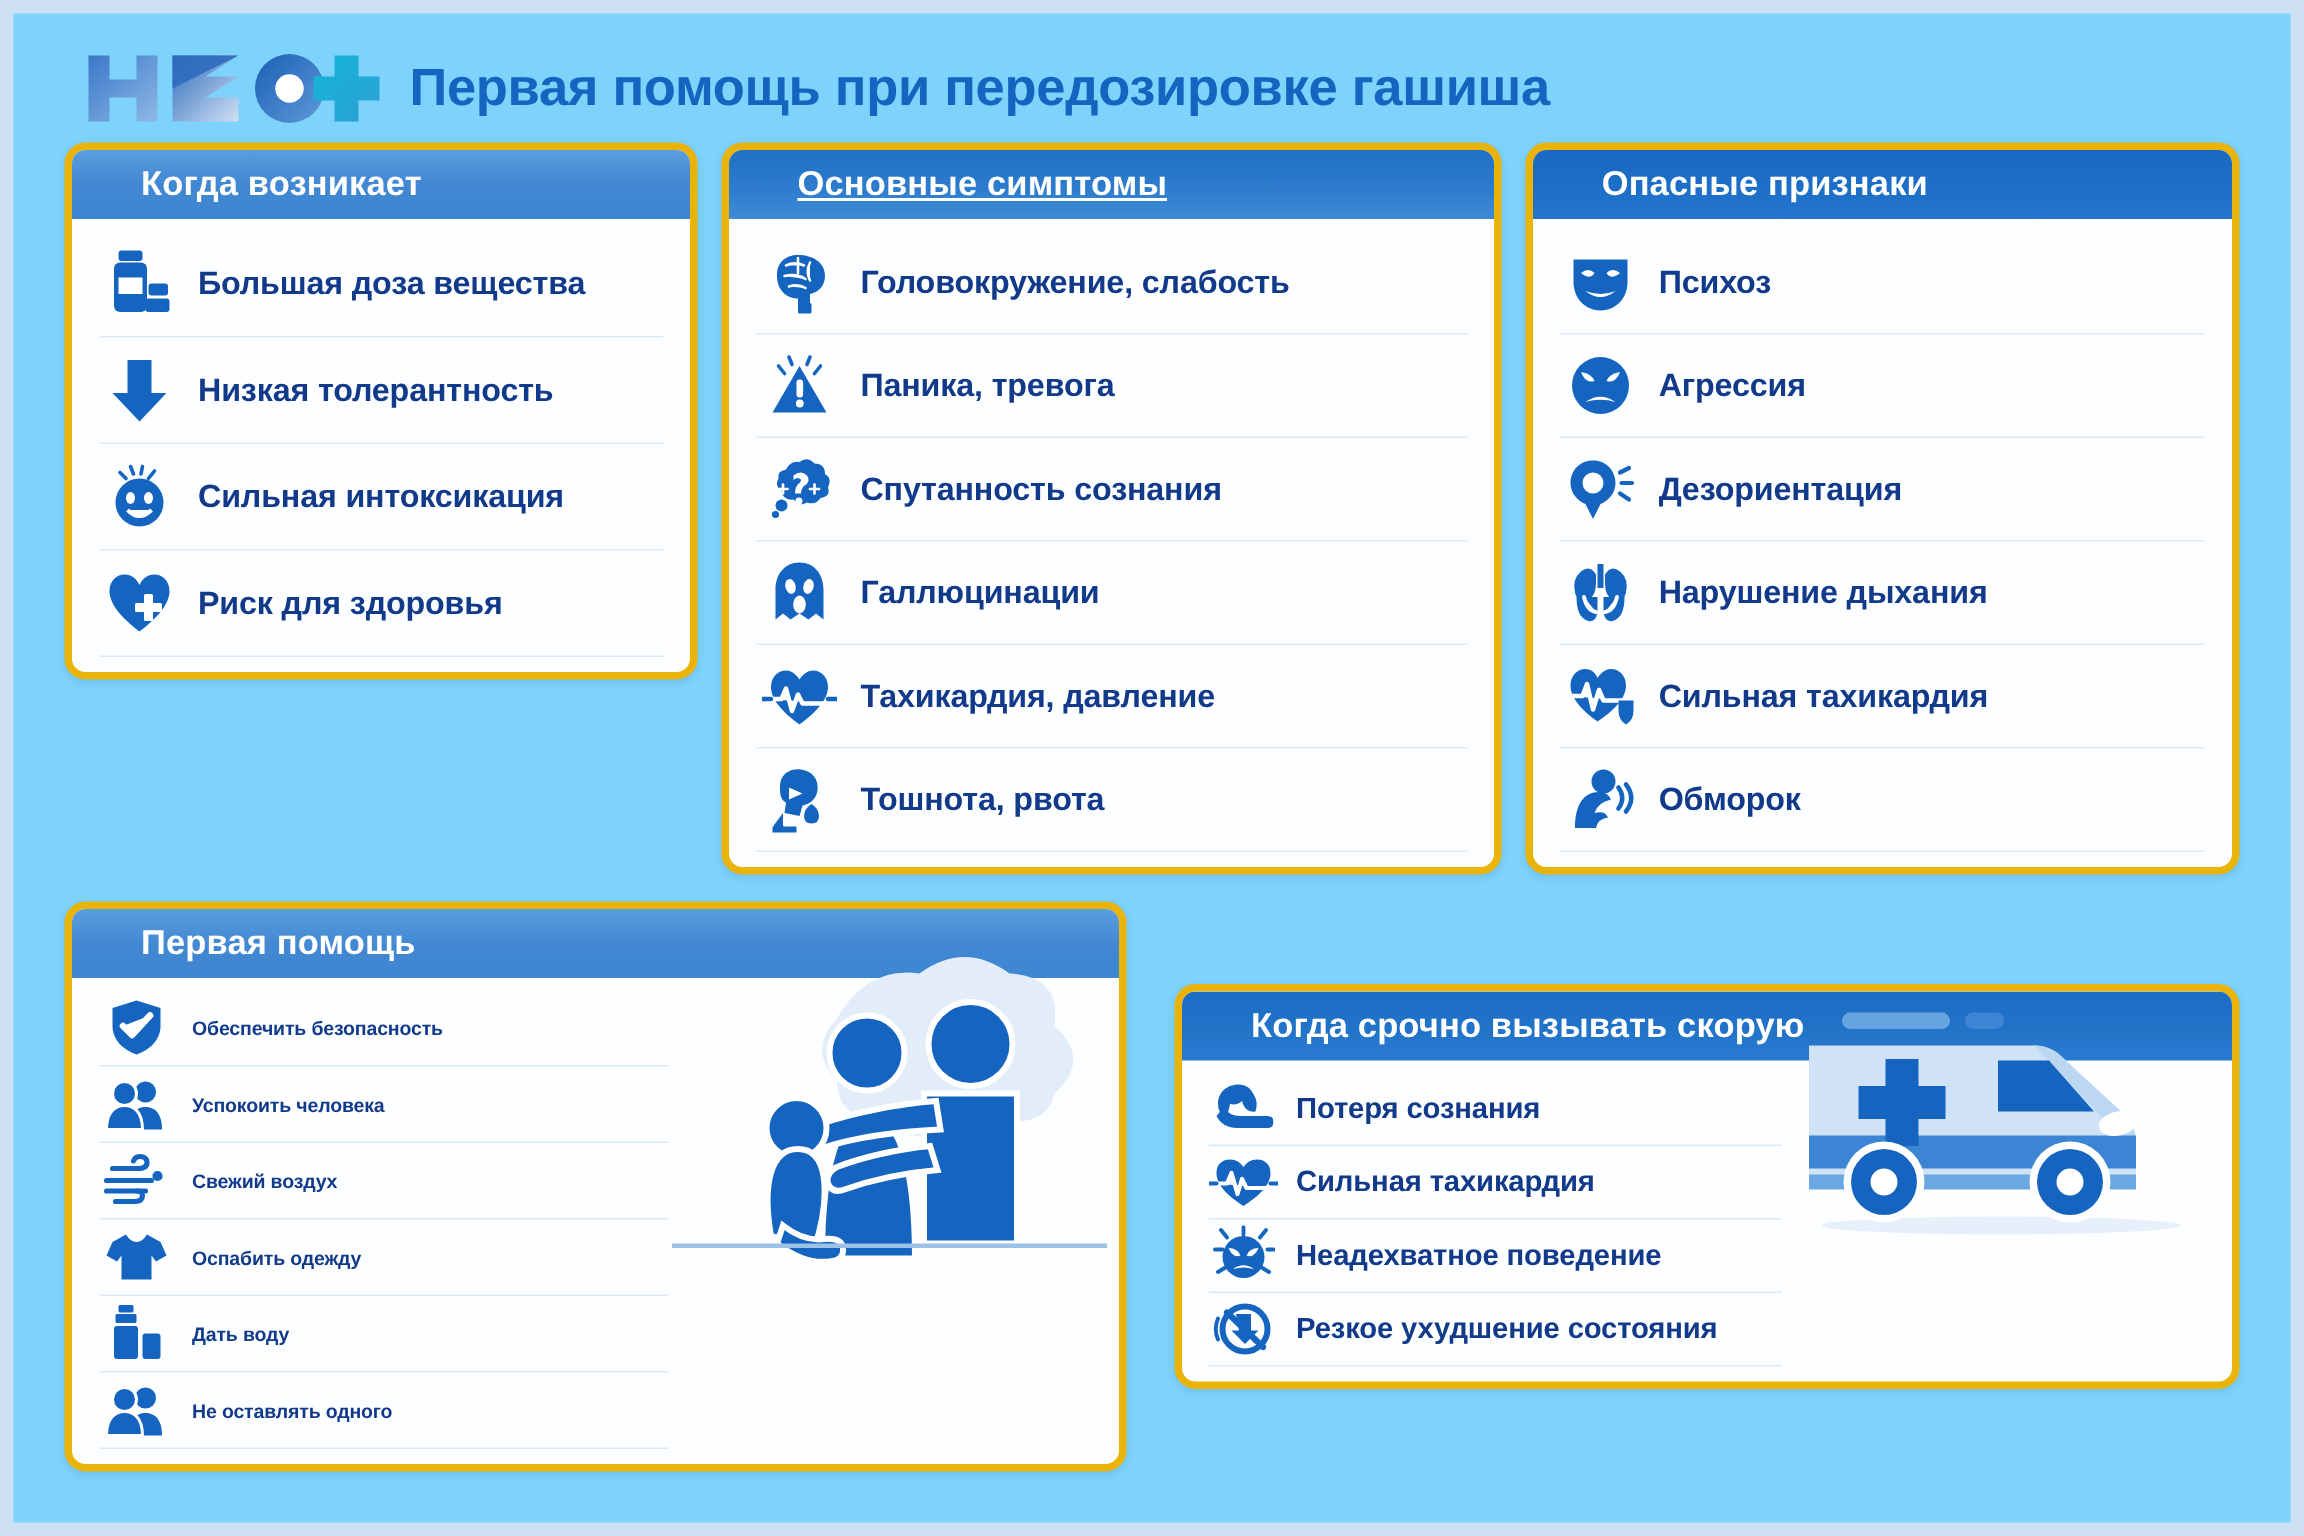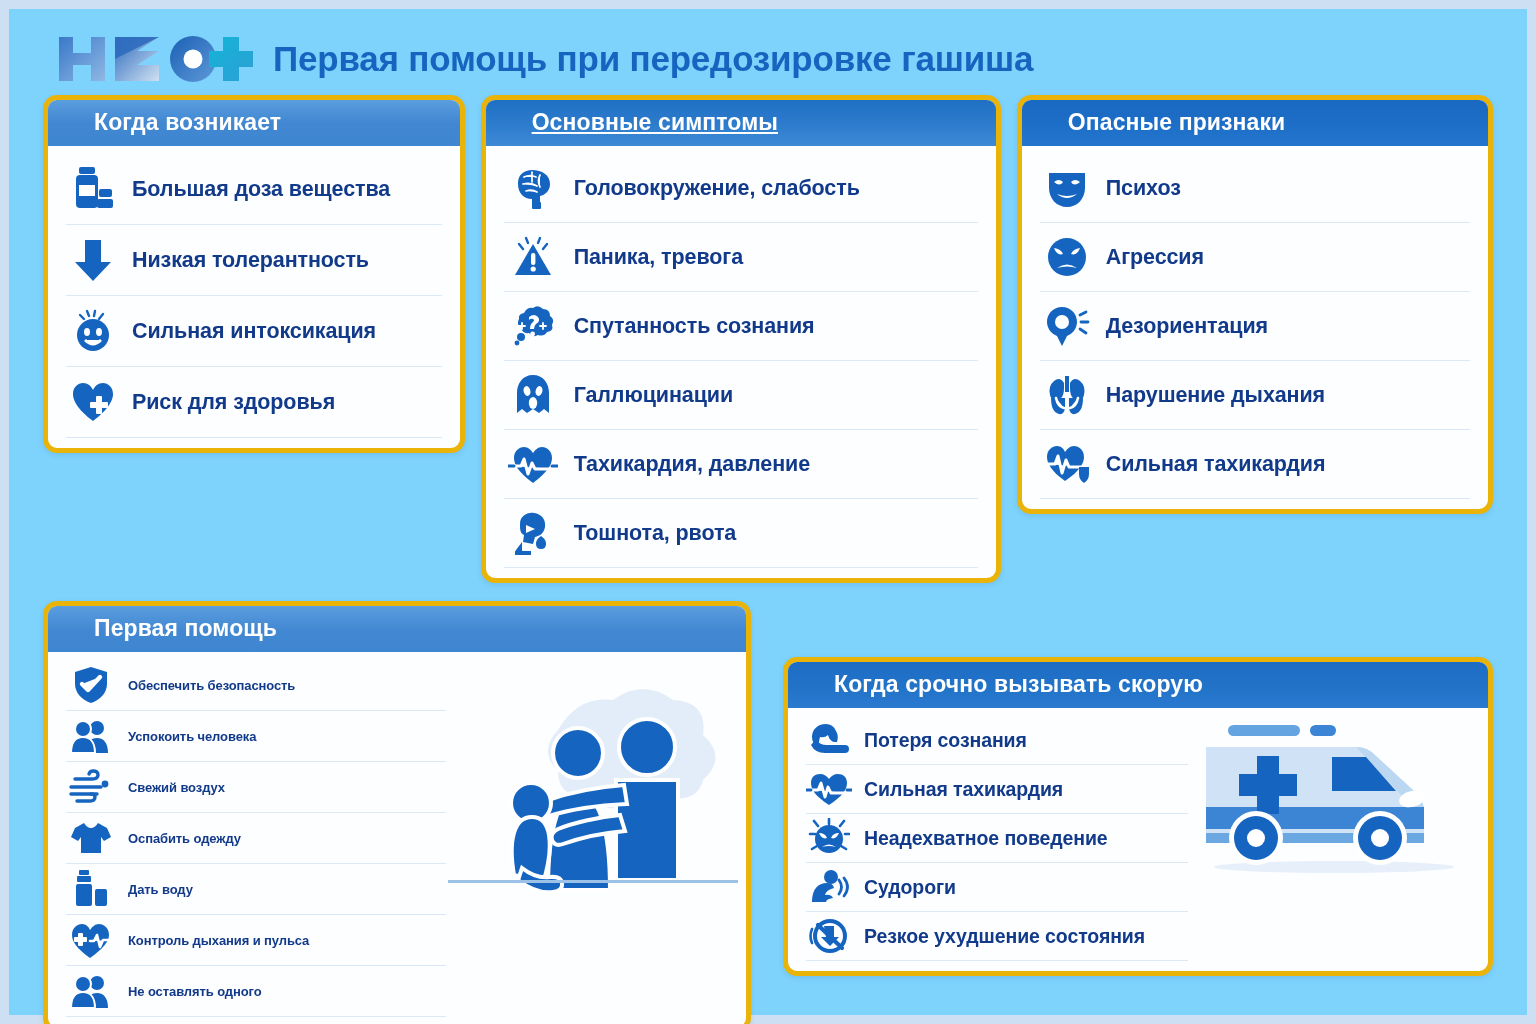--- a/index.html
+++ b/index.html
@@ -392,20 +392,30 @@
           <span class="icon">
             <svg width="48" height="46" viewBox="0 0 48 46">
               <path class="blue" d="M22 40 C8 30 4 22 4 16 C4 9 9 5 14 5 C18 5 21 8 22 11 C24 8 27 5 31 5 C36 5 41 9 41 16 C41 22 37 30 22 40Z"></path>
               <path class="wht" d="M3 23 h9 l3-8 4 17 4-13 3 7 h14" stroke="#fff" stroke-width="3" fill="none" stroke-linejoin="round" stroke-linecap="round"></path>
               <path class="blue" d="M36 26 h10 v7 q0 6-5 9 q-5-3-5-9Z"></path>
             </svg>
           </span>
           <span class="row-label">Сильная тахикардия</span>
         </div>
 
+        <div class="row">
+          <span class="icon">
+            <svg width="46" height="46" viewBox="0 0 46 46">
+              <circle class="blue" cx="25" cy="11" r="8"></circle>
+              <path class="blue" d="M6 42 C6 26 12 18 22 18 q6 0 8 5 q-9 2-11 9 q7-2 9 3 q-7 1-8 7Z"></path>
+              <path d="M35 15 q5 7 0 14 M40 13 q7 9 0 18" stroke="#1565c0" stroke-width="3" fill="none" stroke-linecap="round"></path>
+            </svg>
+          </span>
+          <span class="row-label">Обморок</span>
+        </div>
 
       </div>
     </div>
 
   </div>
 
   <div class="bottom-row">
 
     <div class="card" id="card-aid">
       <div class="card-header hdr-d">Первая помощь</div>
@@ -460,31 +470,20 @@
             <svg width="40" height="40" viewBox="0 0 40 40">
               <rect class="blue" x="8" y="1" width="10" height="5" rx="1"></rect>
               <rect class="blue" x="6" y="7" width="14" height="6" rx="1"></rect>
               <rect class="blue" x="5" y="15" width="16" height="22" rx="2"></rect>
               <rect class="blue" x="24" y="20" width="12" height="17" rx="2"></rect>
             </svg>
           </span>
           <span class="row-label">Дать воду</span>
         </div>
 
-        <div class="row">
-          <span class="icon">
-            <svg width="44" height="40" viewBox="0 0 44 40">
-              <path class="blue" d="M21 38 C7 28 3 21 3 15 C3 8 8 4 13 4 C17 4 20 7 21 10 C23 7 26 4 30 4 C35 4 40 8 40 15 C40 21 35 28 21 38Z"></path>
-              <rect class="wht" x="9" y="13" width="5" height="13" rx="1"></rect>
-              <rect class="wht" x="5" y="17" width="13" height="5" rx="1"></rect>
-              <path class="wht" d="M21 21 h4 l3-6 3 12 3-7 h5" stroke="#fff" stroke-width="2.6" fill="none" stroke-linejoin="round" stroke-linecap="round"></path>
-            </svg>
-          </span>
-          <span class="row-label">Контроль дыхания и пульса</span>
-        </div>
 
         <div class="row">
           <span class="icon">
             <svg width="42" height="38" viewBox="0 0 42 38">
               <circle class="blue" cx="27" cy="11" r="7"></circle>
               <path class="blue" d="M16 36 C16 25 21 21 27 21 C33 21 38 25 38 36Z"></path>
               <circle class="blue" cx="13" cy="12" r="8" stroke="#fff" stroke-width="2"></circle>
               <path class="blue" d="M1 36 C1 24 7 20 13 20 C19 20 25 24 25 36Z" stroke="#fff" stroke-width="2"></path>
             </svg>
           </span>
@@ -541,30 +540,20 @@
               <circle class="blue" cx="21" cy="21" r="14"></circle>
               <path class="wht" d="M11 15 q6 0 8 5 q-5 2-8-5Z"></path>
               <path class="wht" d="M31 15 q-6 0-8 5 q5 2 8-5Z"></path>
               <path class="wht" d="M14 29 q7-5 14 0 q-7-2-14 0Z"></path>
               <path d="M6 3 l4 5 M21 1 v5 M36 3 l-4 5 M2 16 h5 M37 16 h4 M4 31 l5-3 M38 31 l-5-3" stroke="#1565c0" stroke-width="2.6" stroke-linecap="round" fill="none"></path>
             </svg>
           </span>
           <span class="row-label">Неадехватное поведение</span>
         </div>
 
-        <div class="row">
-          <span class="icon">
-            <svg width="42" height="38" viewBox="0 0 42 38">
-              <circle class="blue" cx="23" cy="9" r="7"></circle>
-              <path class="blue" d="M4 34 C4 21 10 15 19 15 q6 0 7 5 q-8 2-9 7 q6-1 8 3 q-7 1-7 4Z"></path>
-              <path d="M31 12 q5 7 0 14 M36 10 q7 9 0 18" stroke="#1565c0" stroke-width="2.8" fill="none" stroke-linecap="round"></path>
-            </svg>
-          </span>
-          <span class="row-label">Судороги</span>
-        </div>
 
         <div class="row">
           <span class="icon">
             <svg width="42" height="40" viewBox="0 0 42 40">
               <circle cx="22" cy="20" r="15" fill="none" stroke="#1565c0" stroke-width="4"></circle>
               <path class="blue" d="M15 12 h10 v11 h5 L21 32 L12 23 h5 Z" transform="translate(1,-2)"></path>
               <path d="M10 9 L34 32" stroke="#1565c0" stroke-width="4.2" stroke-linecap="round"></path>
               <path d="M4 13 q-3 7 0 14" stroke="#1565c0" stroke-width="2.6" fill="none" stroke-linecap="round"></path>
             </svg>
           </span>

